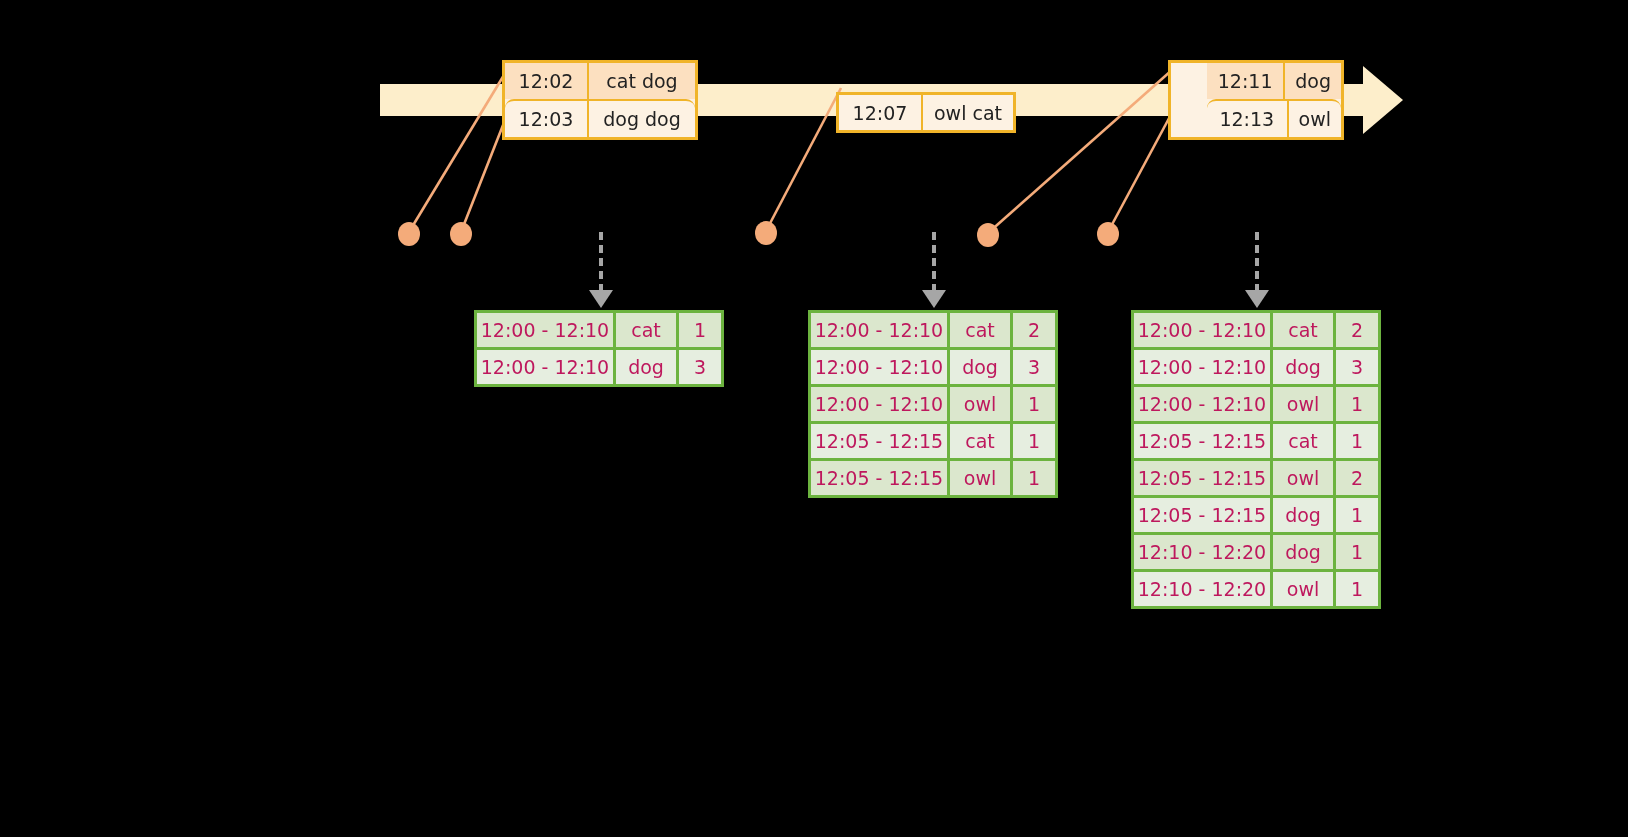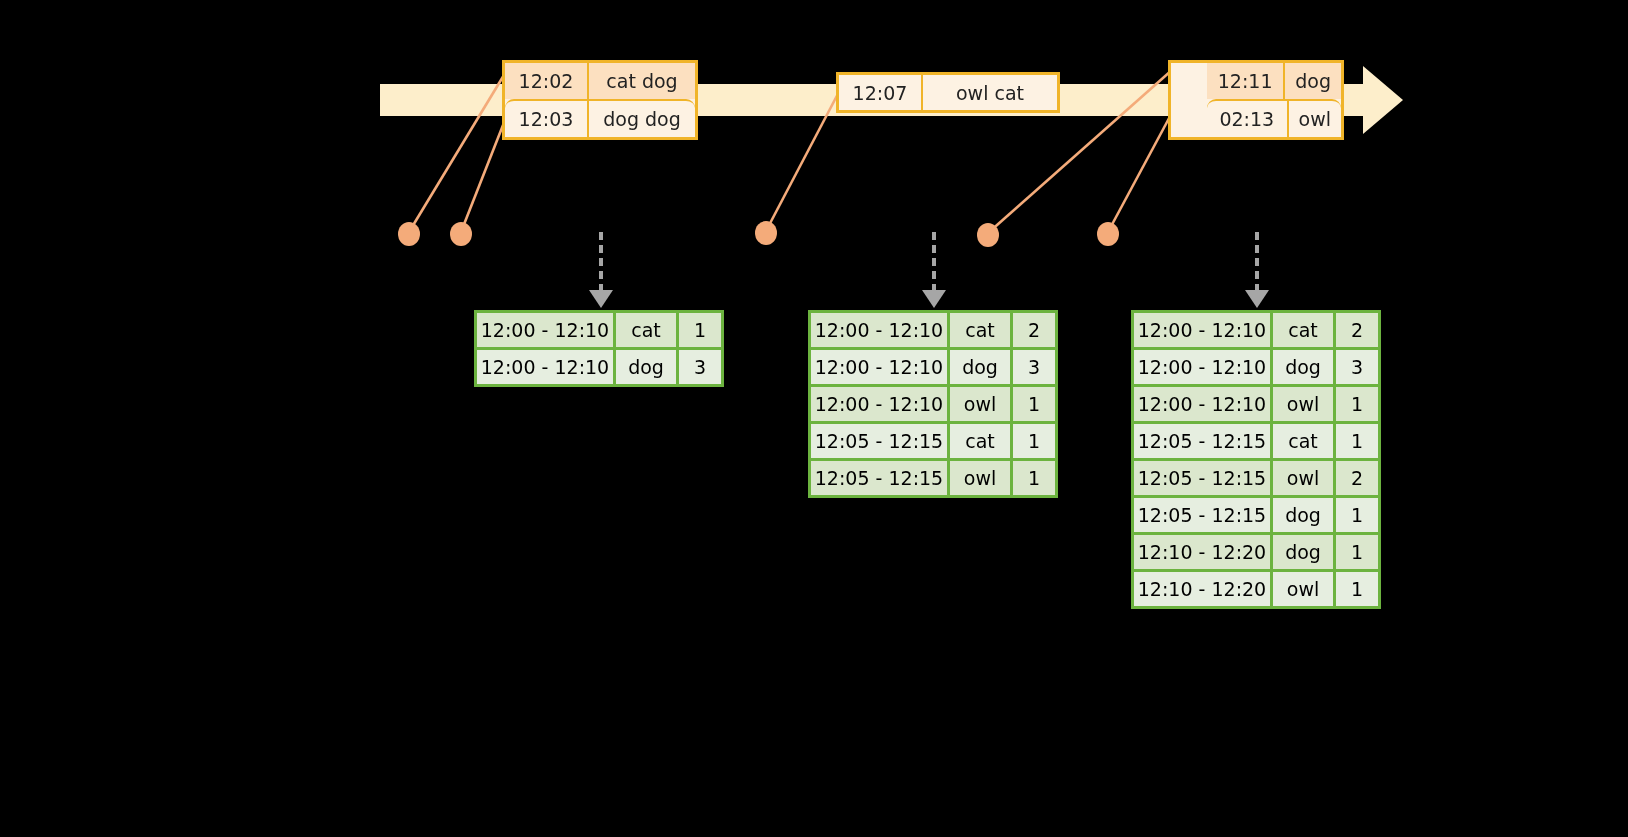--- a/index.html
+++ b/index.html
@@ -37,21 +37,21 @@
        background-size:4px 13px;background-repeat:repeat-y;}
   .darrow .head{position:absolute;left:-5px;width:0;height:0;
        border-left:12px solid transparent;border-right:12px solid transparent;
        border-top:18px solid #a6a6a6;}
 
   
   .rtable{position:absolute;border:3px solid #6cb33f;box-sizing:border-box;
           background:#6cb33f;display:flex;flex-direction:column;gap:3px;padding:0;}
   .rrow{display:flex;gap:3px;height:34px;}
   .rcell{display:flex;align-items:center;justify-content:center;
-         font-size:19px;color:#000000;background:#e6eee0;}
+         font-size:19px;color:#be185d;background:#e6eee0;}
   .rrow.shade .rcell{background:#dbe7cd;}
   .c-win{width:0;flex:1;}
   .c-key{width:60px;}
   .c-val{width:42px;}
 </style>
 </head>
 <body>
 
 <div id="stage">
 
@@ -70,34 +70,34 @@
     <div class="evt-row alt">
       <div class="evt-time">12:02</div>
       <div class="evt-words">cat dog</div>
     </div>
     <div class="evt-row lite">
       <div class="evt-time">12:03</div>
       <div class="evt-words">dog dog</div>
     </div>
   </div>
 
-  <div class="evt" style="left:836px;top:72px;width:224px;height:41px;">
+  <div class="evt" style="left:836px;top:92px;width:180px;height:41px;">
     <div class="evt-row lite">
       <div class="evt-time">12:07</div>
       <div class="evt-words">owl cat</div>
     </div>
   </div>
 
   <div class="evt" style="left:1168px;top:60px;width:176px;height:80px;padding-left:36px;">
     <div class="evt-row alt">
       <div class="evt-time">12:11</div>
       <div class="evt-words">dog</div>
     </div>
     <div class="evt-row lite">
-      <div class="evt-time">02:13</div>
+      <div class="evt-time">12:13</div>
       <div class="evt-words">owl</div>
     </div>
   </div>
 
   <div class="dot" style="left:398px;top:222px;"></div>
   <div class="dot" style="left:450px;top:222px;"></div>
   <div class="dot" style="left:755px;top:221px;"></div>
   <div class="dot" style="left:977px;top:223px;"></div>
   <div class="dot" style="left:1097px;top:222px;"></div>
 

